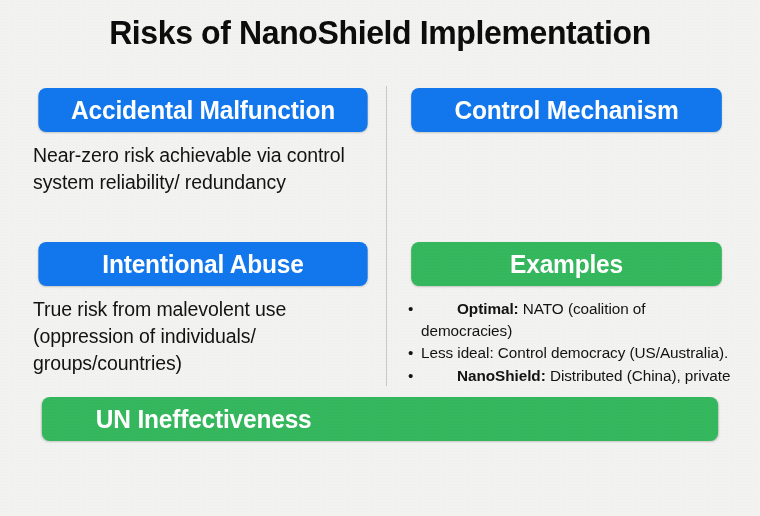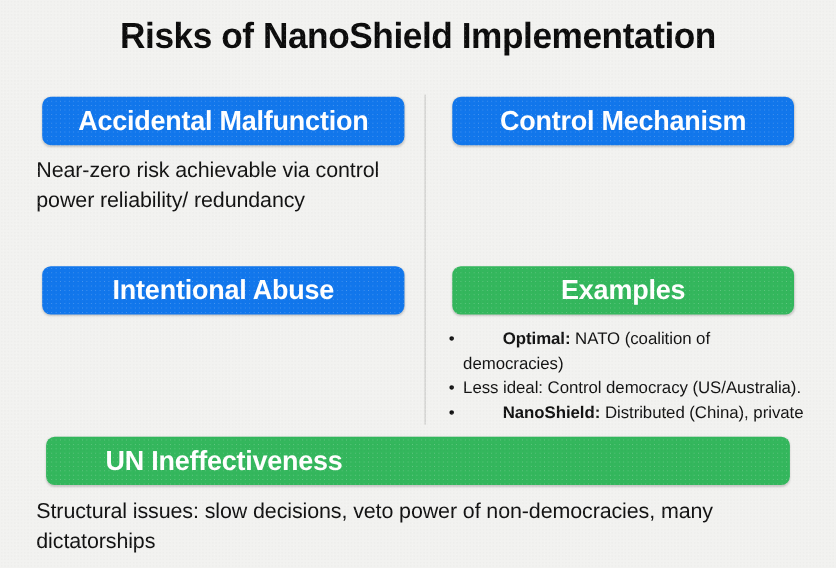--- a/index.html
+++ b/index.html
@@ -133,39 +133,39 @@
 
 <div class="page">
 
   <div class="title">Risks of NanoShield Implementation</div>
 
   <div class="divider"></div>
 
   <div class="bar blue" id="bar-accidental">
     <span>Accidental Malfunction</span>
   </div>
-  <div class="body-text" id="text-accidental">Near-zero risk achievable via control power reliability/ redundancy</div>
+  <div class="body-text" id="text-accidental">Near-zero risk achievable via control system reliability/ redundancy</div>
 
   <div class="bar blue" id="bar-control">
     <span>Control Mechanism</span>
   </div>
 
   <div class="bar blue" id="bar-intentional">
     <span>Intentional Abuse</span>
   </div>
+  <div class="body-text" id="text-intentional">True risk from malevolent use (oppression of individuals/ groups/countries)</div>
 
   <div class="bar green" id="bar-examples">
     <span>Examples</span>
   </div>
   <div class="bullets" id="bullets-examples">
       <span class="li"><span class="dot">•</span><b>Optimal:</b><span> NATO (coalition of democracies)</span></span>
       <span class="li"><span class="dot">•</span><span>Less ideal:</span><span> Control democracy (US/Australia).</span></span>
       <span class="li"><span class="dot">•</span><b>NanoShield:</b><span> Distributed (China), private</span></span>
     </div>
 
   <div class="bar green left-label" id="bar-un">
     <span>UN Ineffectiveness</span>
   </div>
-  <div class="body-text" id="text-un">Structural issues: slow decisions, veto power of non-democracies, many dictatorships</div>
 
 </div>
 
 <div class="grain"></div>
 
 </body></html>

